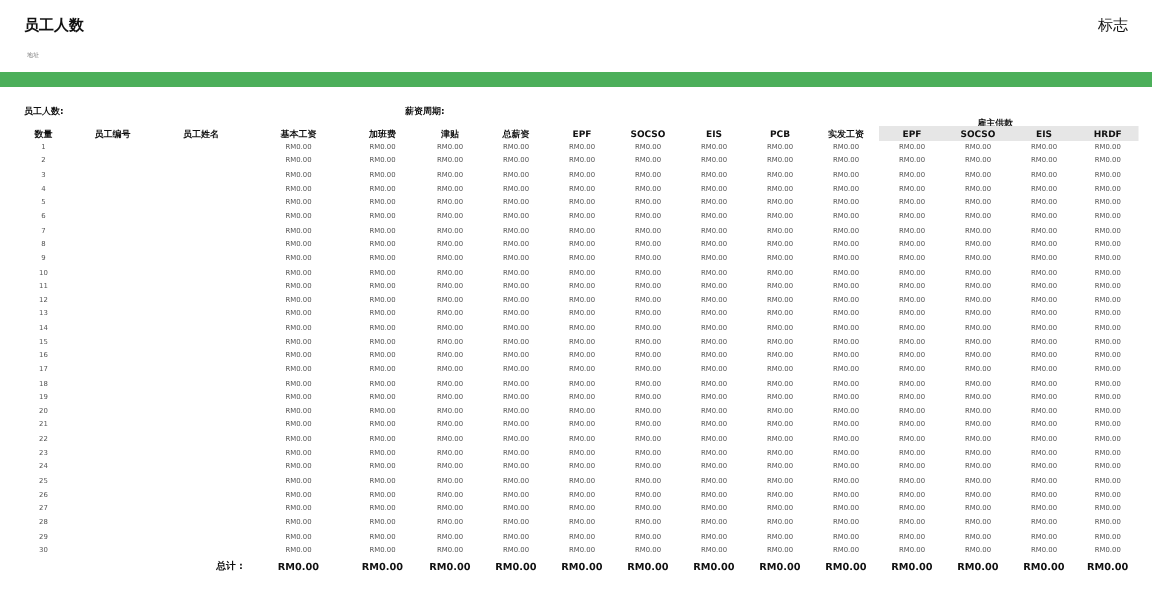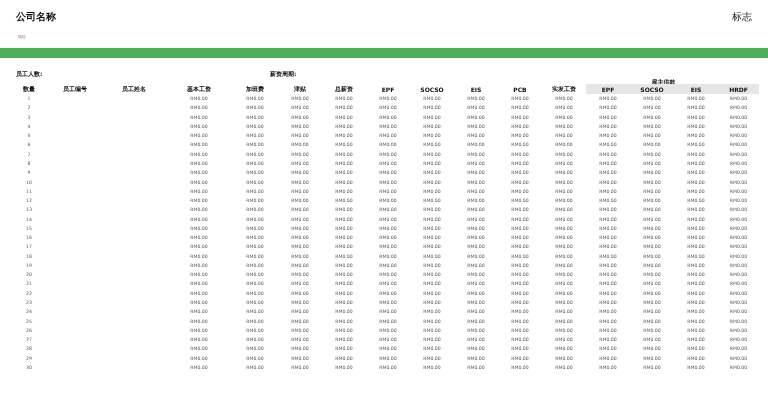--- a/index.html
+++ b/index.html
@@ -21,21 +21,21 @@
   table { position: absolute; left: 10px; top: 84px; width: 745px; border-collapse: collapse; table-layout: fixed; }
   th { font-size: 6px; font-weight: bold; height: 10px; text-align: center; white-space: nowrap; }
   th.gray { background: #e6e6e6; }
   td { font-size: 4.6px; color: #555; height: 9.27px; text-align: center; white-space: nowrap; }
   tr.total td { font-size: 6.5px; color: #111; font-weight: bold; height: 12px; }
   tr.total td.total-label { text-align: right; padding-right: 4px; }
 </style>
 </head>
 <body>
 
-<div class="company-name">公司名称</div>
+<div class="company-name">员工人数</div>
 <div class="logo">标志</div>
 <div class="address">地址</div>
 
 <div class="green-bar"></div>
 
 <div class="meta-label emp-count">员工人数:</div>
 <div class="meta-label pay-period">薪资周期:</div>
 
 <div class="employer-group">雇主供款</div>
 
@@ -612,14 +612,30 @@
         <td>RM0.00</td>
         <td>RM0.00</td>
         <td>RM0.00</td>
         <td>RM0.00</td>
         <td>RM0.00</td>
         <td>RM0.00</td>
         <td>RM0.00</td>
         <td>RM0.00</td>
         <td>RM0.00</td>
       </tr>
+      <tr class="total">
+        <td colspan="3" class="total-label">总计 :</td>
+        <td>RM0.00</td>
+        <td>RM0.00</td>
+        <td>RM0.00</td>
+        <td>RM0.00</td>
+        <td>RM0.00</td>
+        <td>RM0.00</td>
+        <td>RM0.00</td>
+        <td>RM0.00</td>
+        <td>RM0.00</td>
+        <td>RM0.00</td>
+        <td>RM0.00</td>
+        <td>RM0.00</td>
+        <td>RM0.00</td>
+      </tr>
     </tbody>
 </table>
 
 </body></html>

